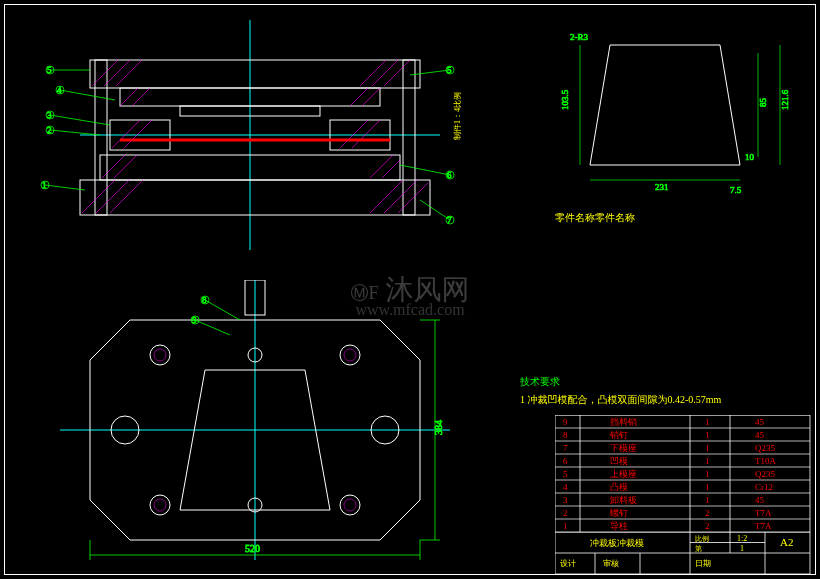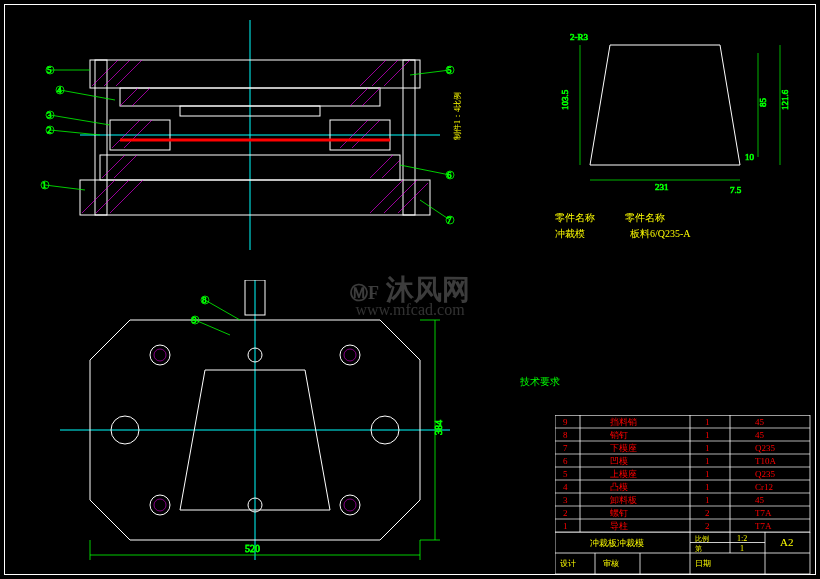--- a/index.html
+++ b/index.html
@@ -1,19 +1,19 @@
 <!DOCTYPE html>
 <html><head>
 <meta charset="utf-8">
 <style>
 *{margin:0;padding:0;box-sizing:border-box}
 body{background:#000;width:820px;height:579px;position:relative;font-family:"SimSun",serif;overflow:hidden}
 .frame{position:absolute;inset:4px;border:1px solid #fff}
 .view{position:absolute}
-.watermark{position:absolute;left:50%;top:50%;transform:translate(-50%,-50%);color:rgba(200,200,200,.3);font-size:28px;font-weight:bold;pointer-events:none;z-index:10}
+.watermark{position:absolute;left:50%;top:50%;transform:translate(-50%,-50%);color:rgba(200,200,200,.3);font-size:28px;font-weight:normal;pointer-events:none;z-index:10}
 .watermark-sub{position:absolute;left:50%;top:52%;transform:translate(-50%,0);color:rgba(200,200,200,.25);font-size:16px;pointer-events:none;z-index:10}
 text{font-family:"SimSun",serif}
 </style>
 </head>
 <body>
 
 <div class="frame"></div>
 
 <svg class="view" style="left:20px;top:20px" width="460" height="230" viewBox="0 0 460 230">
   <g stroke="#0ff" stroke-width="1" fill="none">
@@ -157,32 +157,29 @@
     <line x1="240" y1="20" x2="240" y2="140"></line>
       <text x="248" y="85" transform="rotate(-90 248 85)">121.6</text>
     <line x1="50" y1="155" x2="200" y2="155"></line>
       <text x="115" y="165">231</text>
     <text x="190" y="168">7.5</text>
     <text x="205" y="135">10</text>
   </g>
 </svg>
 
 <div class="view" style="left:555px;top:210px;color:#ff0;font-size:10px;line-height:1.6">
-  <div style="display:flex;gap:30px">
+  <div style="display:flex;">
     <span>零件名称</span>
     <span>零件名称</span>
   </div>
-  <div style="display:flex;gap:45px">
-    <span>冲裁模</span>
-    <span>板料6/Q235-A</span>
-  </div>
 </div>
 
 <div class="view" style="left:520px;top:375px;font-size:10px">
   <div style="color:#0f0;margin-bottom:4px">技术要求</div>
+  <div style="color:#ff0">1 冲裁凹模配合，凸模双面间隙为0.42-0.57mm</div>
 </div>
 
 <svg class="view" style="left:555px;top:415px" width="260" height="118" viewBox="0 0 260 118">
   <g stroke="#fff" stroke-width="0.8" fill="none">
     <rect x="0" y="0" width="255" height="117"></rect>
     <line x1="25" y1="0" x2="25" y2="117"></line>
     <line x1="135" y1="0" x2="135" y2="117"></line>
     <line x1="175" y1="0" x2="175" y2="117"></line>
   </g>
   <g id="bom-rows">

